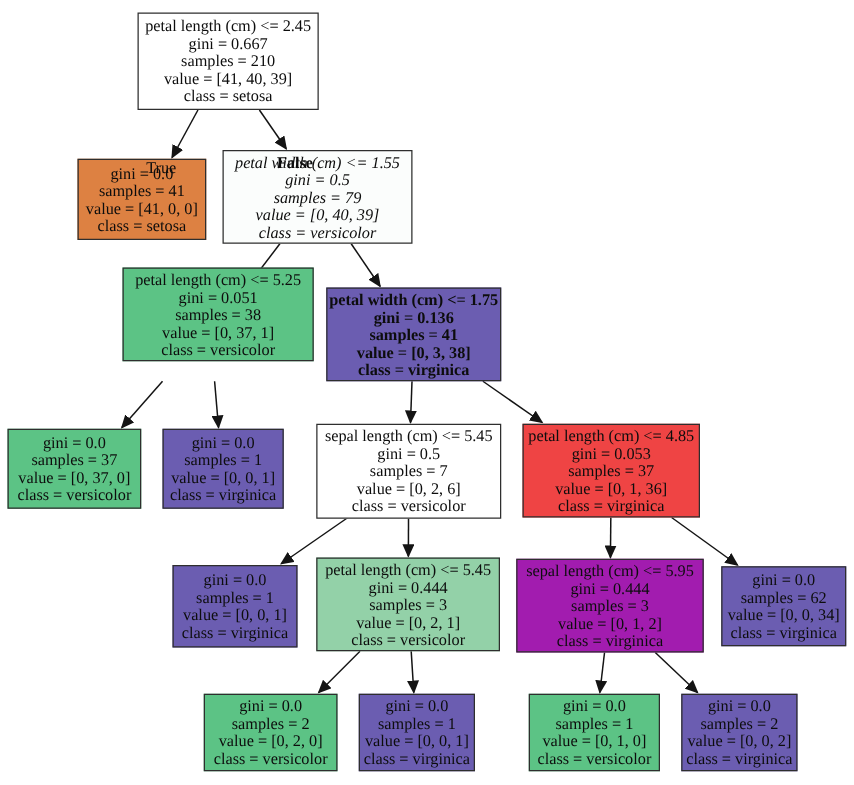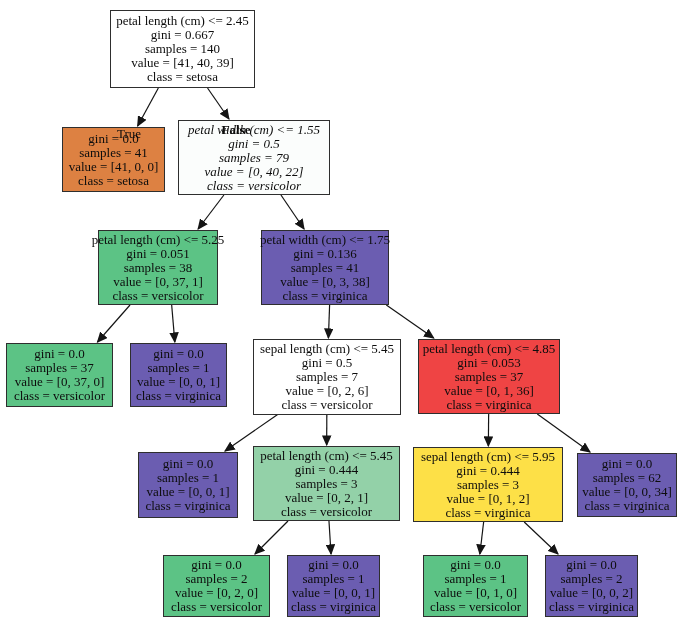--- a/index.html
+++ b/index.html
@@ -70,45 +70,45 @@
       <line x1="488.65" y1="414" x2="488.35" y2="446" stroke="#141414" stroke-width="1.2" marker-end="url(#arw)"></line>
       <line x1="537.3" y1="414" x2="590" y2="452" stroke="#141414" stroke-width="1.2" marker-end="url(#arw)"></line>
       <line x1="288" y1="521" x2="255" y2="554" stroke="#141414" stroke-width="1.2" marker-end="url(#arw)"></line>
       <line x1="328.95" y1="521" x2="331.05" y2="554" stroke="#141414" stroke-width="1.2" marker-end="url(#arw)"></line>
       <line x1="483.625" y1="522" x2="479.875" y2="554" stroke="#141414" stroke-width="1.2" marker-end="url(#arw)"></line>
       <line x1="524.225" y1="522" x2="558" y2="554" stroke="#141414" stroke-width="1.2" marker-end="url(#arw)"></line>
     </svg>
 <div class="tree-node" style="left: 110px; top: 10px; width: 145px; height: 78px; background: rgb(255, 255, 255); border-color: rgb(46, 46, 46);">
       <span class="node-line">petal length (cm) &lt;= 2.45</span>
       <span class="node-line">gini = 0.667</span>
-      <span class="node-line">samples = 140</span>
+      <span class="node-line">samples = 210</span>
       <span class="node-line">value = [41, 40, 39]</span>
       <span class="node-line">class = setosa</span>
     </div>
     <div class="tree-node" style="left: 62px; top: 127px; width: 103px; height: 65px; background: rgb(221, 129, 66); border-color: rgb(46, 46, 46);">
       <span class="node-line">gini = 0.0</span>
       <span class="node-line">samples = 41</span>
       <span class="node-line">value = [41, 0, 0]</span>
       <span class="node-line">class = setosa</span>
     </div>
     <div class="tree-node" style="left: 178px; top: 120px; width: 152px; height: 75px; background: rgb(251, 253, 252); border-color: rgb(46, 46, 46); font-style: italic;">
       <span class="node-line">petal width (cm) &lt;= 1.55</span>
       <span class="node-line">gini = 0.5</span>
       <span class="node-line">samples = 79</span>
-      <span class="node-line">value = [0, 40, 22]</span>
+      <span class="node-line">value = [0, 40, 39]</span>
       <span class="node-line">class = versicolor</span>
     </div>
-    <div class="tree-node" style="left: 98px; top: 230px; width: 120px; height: 75px; background: rgb(92, 195, 133); border-color: rgb(46, 46, 46);">
+    <div class="tree-node" style="left: 98px; top: 214px; width: 153px; height: 75px; background: rgb(92, 195, 133); border-color: rgb(46, 46, 46);">
       <span class="node-line">petal length (cm) &lt;= 5.25</span>
       <span class="node-line">gini = 0.051</span>
       <span class="node-line">samples = 38</span>
       <span class="node-line">value = [0, 37, 1]</span>
       <span class="node-line">class = versicolor</span>
     </div>
-    <div class="tree-node" style="left: 261px; top: 230px; width: 128px; height: 75px; background: rgb(107, 93, 177); border-color: rgb(46, 46, 46);">
+    <div class="tree-node" style="left: 261px; top: 230px; width: 140px; height: 75px; background: rgb(107, 93, 177); border-color: rgb(46, 46, 46); font-weight: bold;">
       <span class="node-line">petal width (cm) &lt;= 1.75</span>
       <span class="node-line">gini = 0.136</span>
       <span class="node-line">samples = 41</span>
       <span class="node-line">value = [0, 3, 38]</span>
       <span class="node-line">class = virginica</span>
     </div>
     <div class="tree-node" style="left: 6px; top: 343px; width: 107px; height: 64px; background: rgb(92, 195, 133); border-color: rgb(46, 46, 46);">
       <span class="node-line">gini = 0.0</span>
       <span class="node-line">samples = 37</span>
       <span class="node-line">value = [0, 37, 0]</span>
@@ -140,21 +140,21 @@
       <span class="node-line">value = [0, 0, 1]</span>
       <span class="node-line">class = virginica</span>
     </div>
     <div class="tree-node" style="left: 253px; top: 446px; width: 147px; height: 75px; background: rgb(147, 209, 168); border-color: rgb(46, 46, 46);">
       <span class="node-line">petal length (cm) &lt;= 5.45</span>
       <span class="node-line">gini = 0.444</span>
       <span class="node-line">samples = 3</span>
       <span class="node-line">value = [0, 2, 1]</span>
       <span class="node-line">class = versicolor</span>
     </div>
-    <div class="tree-node" style="left: 413px; top: 447px; width: 150px; height: 75px; background: #fde047; border-color: rgb(46, 46, 46);">
+    <div class="tree-node" style="left: 413px; top: 447px; width: 150px; height: 75px; background: #a21caf; border-color: rgb(46, 46, 46);">
       <span class="node-line">sepal length (cm) &lt;= 5.95</span>
       <span class="node-line">gini = 0.444</span>
       <span class="node-line">samples = 3</span>
       <span class="node-line">value = [0, 1, 2]</span>
       <span class="node-line">class = virginica</span>
     </div>
     <div class="tree-node" style="left: 577px; top: 453px; width: 100px; height: 64px; background: rgb(107, 93, 177); border-color: rgb(46, 46, 46);">
       <span class="node-line">gini = 0.0</span>
       <span class="node-line">samples = 62</span>
       <span class="node-line">value = [0, 0, 34]</span>

